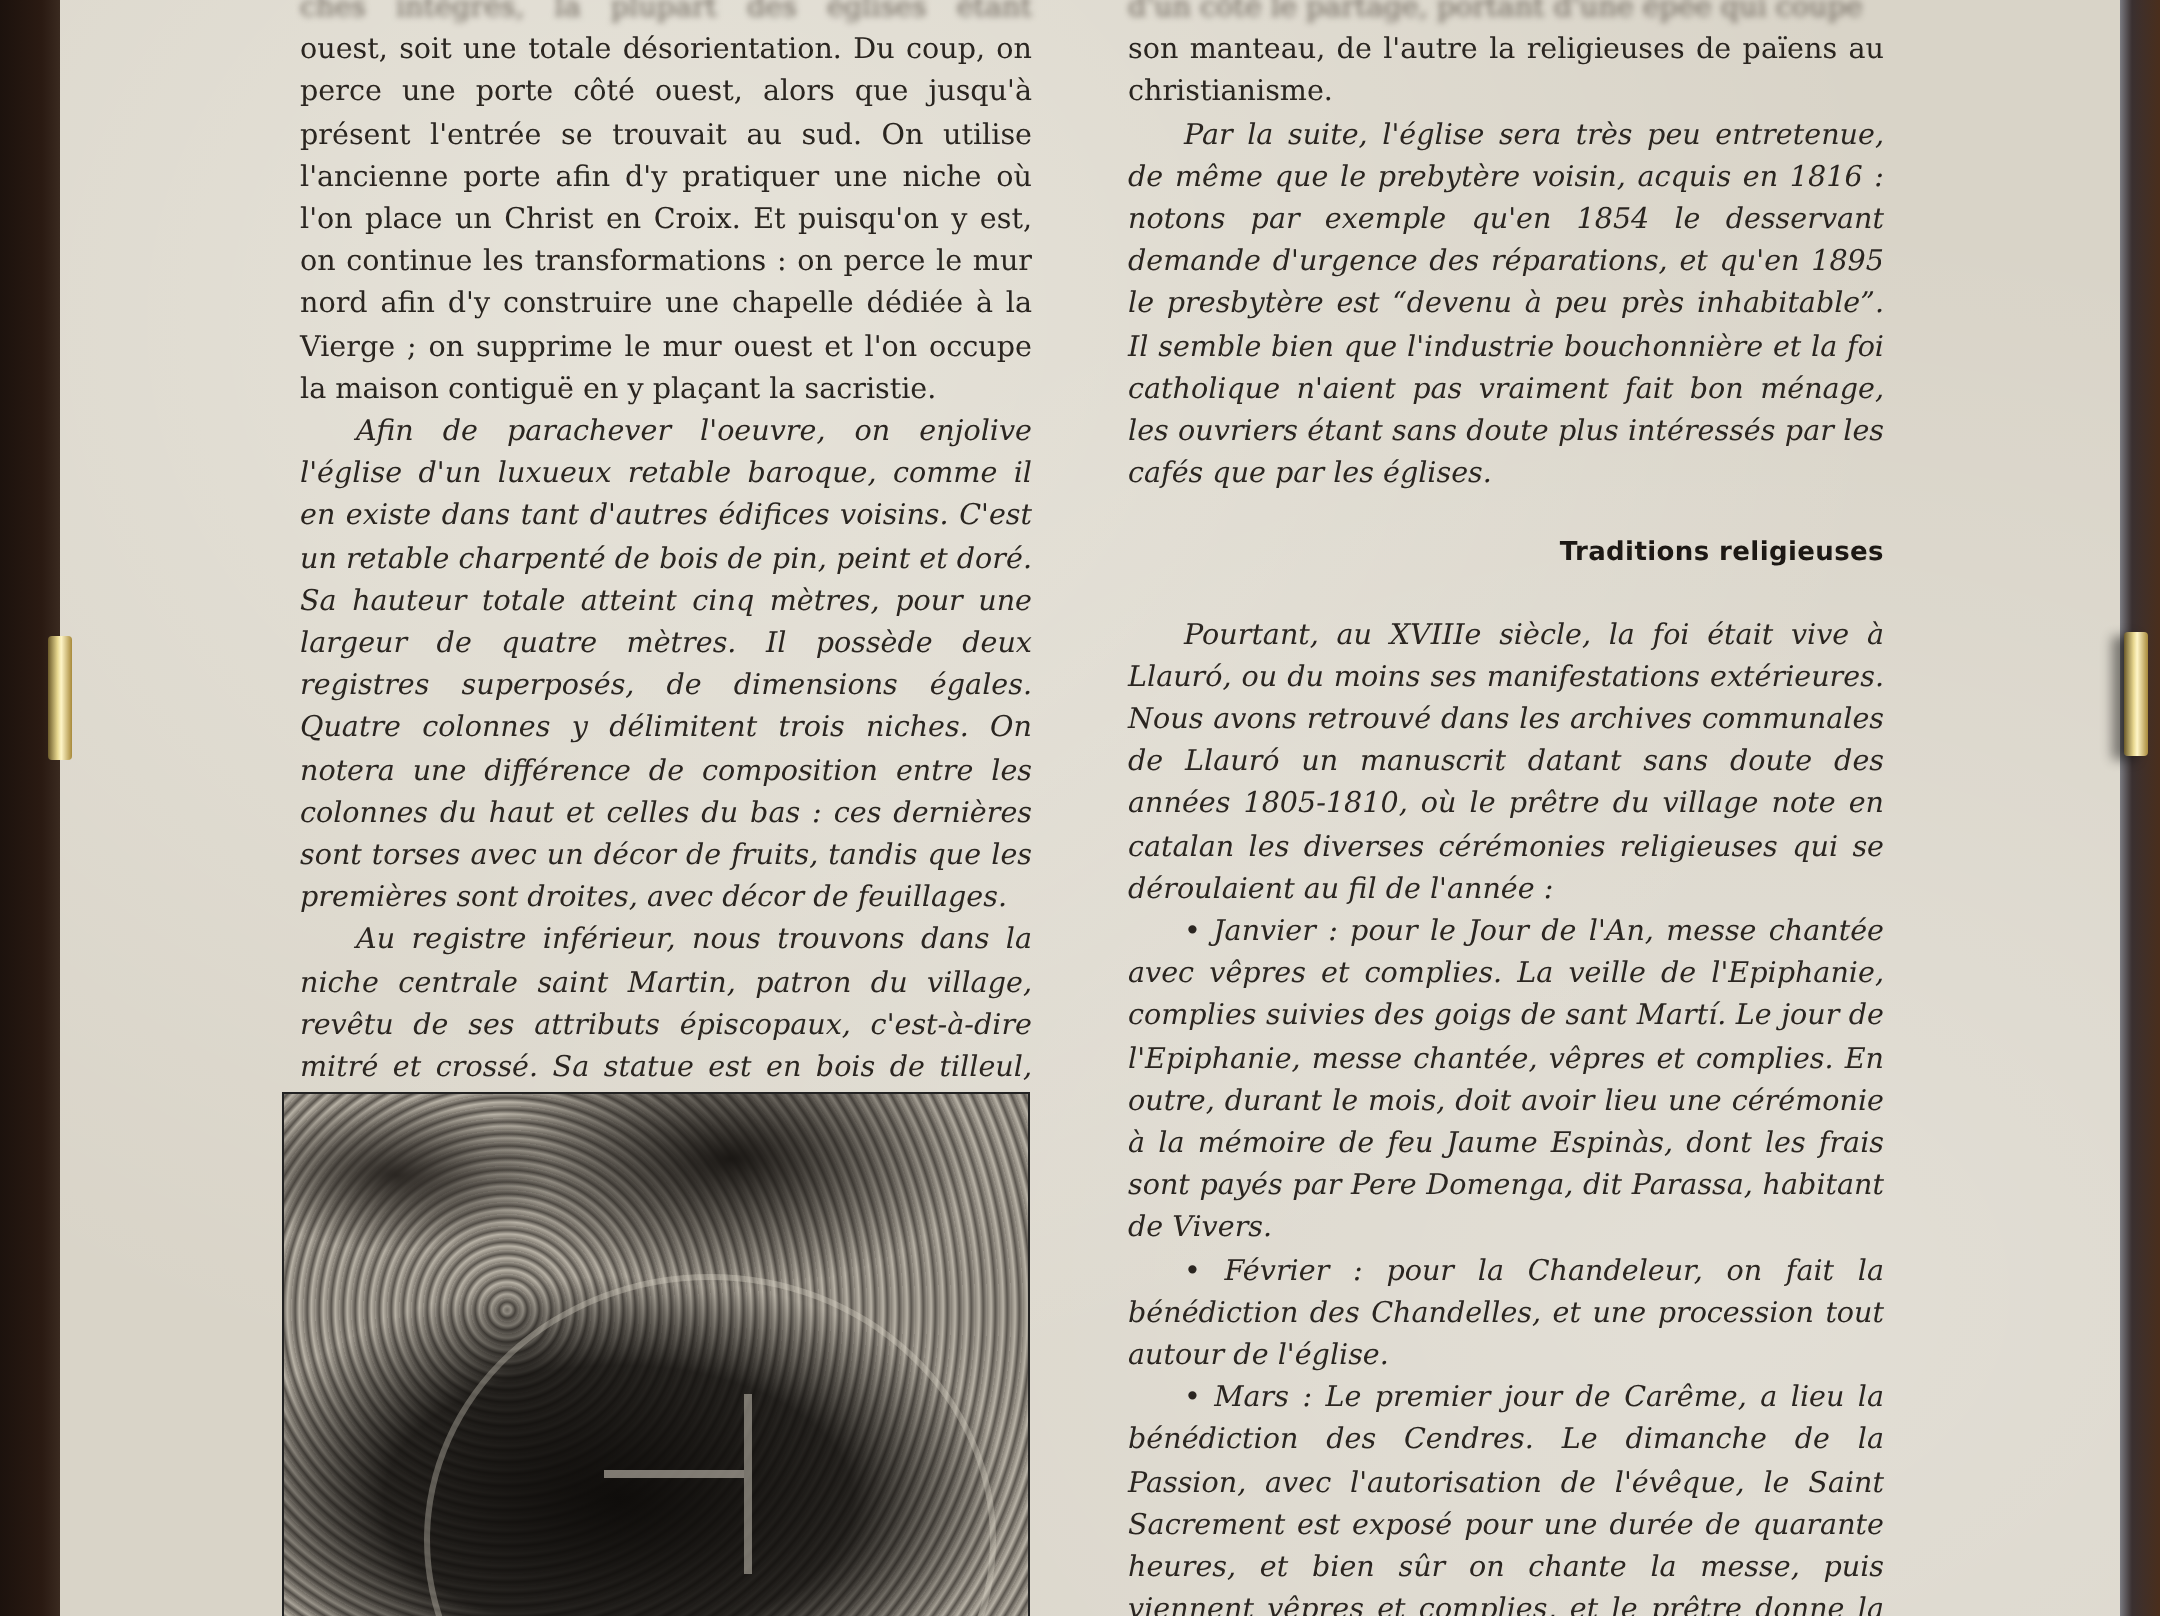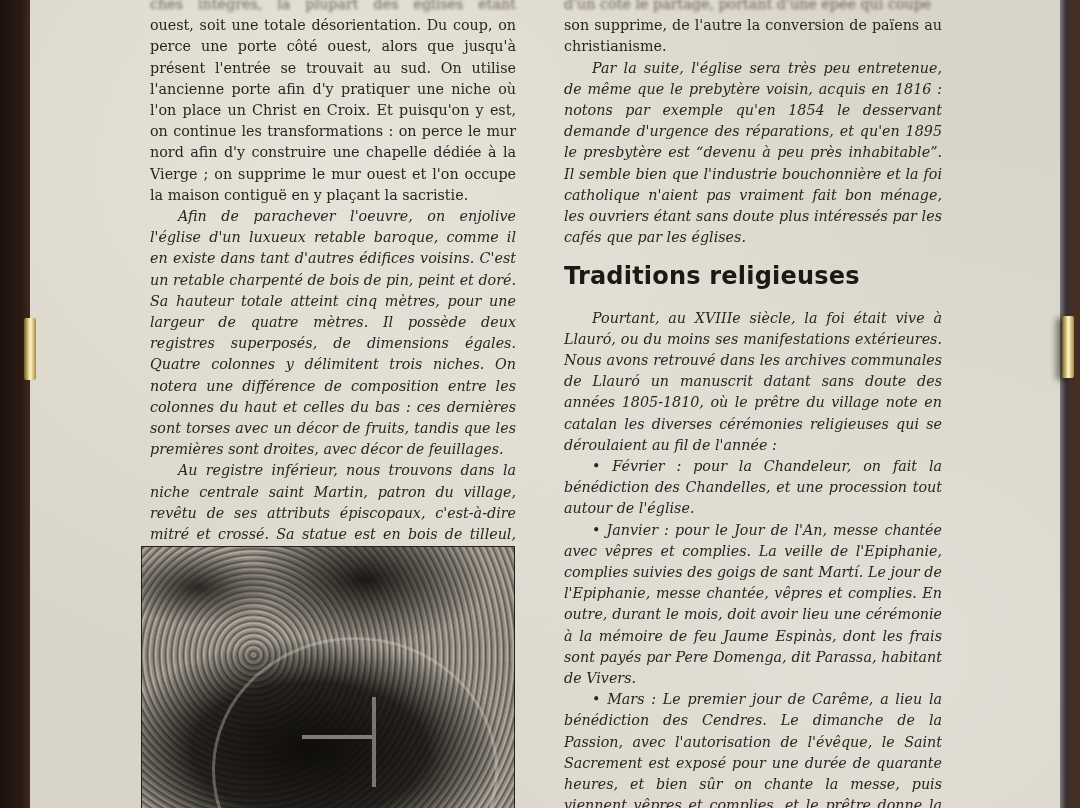--- a/index.html
+++ b/index.html
@@ -37,21 +37,21 @@
     text-align:justify;
   }
   .col p { margin:0; }
   .col p.indent { text-indent:28px;font-style:italic; }
   .col-left { left:150px; top:-6px; width:366px; }
   .col-right { left:564px; top:-6px; width:378px; }
   .cut-line { height:21.2px; overflow:hidden; color:#6a6258; filter:blur(1.5px); }
 
   .heading {
     font-family:"DejaVu Sans", sans-serif; font-weight:bold;
-    font-size:24px; text-align:left; color:#1c1814;
+    font-size:13px; text-align:right; color:#1c1814;
     margin:18px 0 20px 0; letter-spacing:0.2px;
   }
   .photo {
     position:absolute; left:141px; top:546px; width:372px; height:270px;
     border:1px solid #222;
     background:
       radial-gradient(ellipse 55% 40% at 60% 12%, #1a1714 0%, rgba(26,23,20,0) 60%),
       radial-gradient(ellipse 70% 55% at 45% 75%, #0f0d0b 0%, rgba(15,13,11,0.85) 45%, rgba(40,36,32,0) 75%),
       radial-gradient(ellipse 30% 20% at 15% 15%, #2a2622 0%, rgba(0,0,0,0) 70%),
       repeating-radial-gradient(circle at 30% 40%, #8a847a 0px, #b8b2a6 2px, #5a554e 4px, #9a948a 6px),
@@ -81,20 +81,20 @@
 </div>
 
 <div class="photo">
   <div class="arc"></div>
   <div class="mark-h"></div>
   <div class="mark-v"></div>
 </div>
 
 <div class="col col-right">
   <p class="cut-line">d'un côté le partage, portant d'une épée qui coupe</p>
-  <p>son supprime, de l'autre la conversion de païens au christianisme.</p>
+  <p>son manteau, de l'autre la religieuses de païens au christianisme.</p>
   <p class="indent">Par la suite, l'église sera très peu entretenue, de même que le prebytère voisin, acquis en 1816 : notons par exemple qu'en 1854 le desservant demande d'urgence des réparations, et qu'en 1895 le presbytère est “devenu à peu près inhabitable”. Il semble bien que l'industrie bouchonnière et la foi catholique n'aient pas vraiment fait bon ménage, les ouvriers étant sans doute plus intéressés par les cafés que par les églises.</p>
   <div class="heading">Traditions religieuses</div>
   <p class="indent">Pourtant, au XVIIIe siècle, la foi était vive à Llauró, ou du moins ses manifestations extérieures. Nous avons retrouvé dans les archives communales de Llauró un manuscrit datant sans doute des années 1805-1810, où le prêtre du village note en catalan les diverses cérémonies religieuses qui se déroulaient au fil de l'année :</p>
+  <p class="indent">• Janvier : pour le Jour de l'An, messe chantée avec vêpres et complies. La veille de l'Epiphanie, complies suivies des goigs de sant Martí. Le jour de l'Epiphanie, messe chantée, vêpres et complies. En outre, durant le mois, doit avoir lieu une cérémonie à la mémoire de feu Jaume Espinàs, dont les frais sont payés par Pere Domenga, dit Parassa, habitant de Vivers.</p>
   <p class="indent">• Février : pour la Chandeleur, on fait la bénédiction des Chandelles, et une procession tout autour de l'église.</p>
-  <p class="indent">• Janvier : pour le Jour de l'An, messe chantée avec vêpres et complies. La veille de l'Epiphanie, complies suivies des goigs de sant Martí. Le jour de l'Epiphanie, messe chantée, vêpres et complies. En outre, durant le mois, doit avoir lieu une cérémonie à la mémoire de feu Jaume Espinàs, dont les frais sont payés par Pere Domenga, dit Parassa, habitant de Vivers.</p>
   <p class="indent">• Mars : Le premier jour de Carême, a lieu la bénédiction des Cendres. Le dimanche de la Passion, avec l'autorisation de l'évêque, le Saint Sacrement est exposé pour une durée de quarante heures, et bien sûr on chante la messe, puis viennent vêpres et complies, et le prêtre donne la béné-</p>
 </div>
 
 </body></html>

